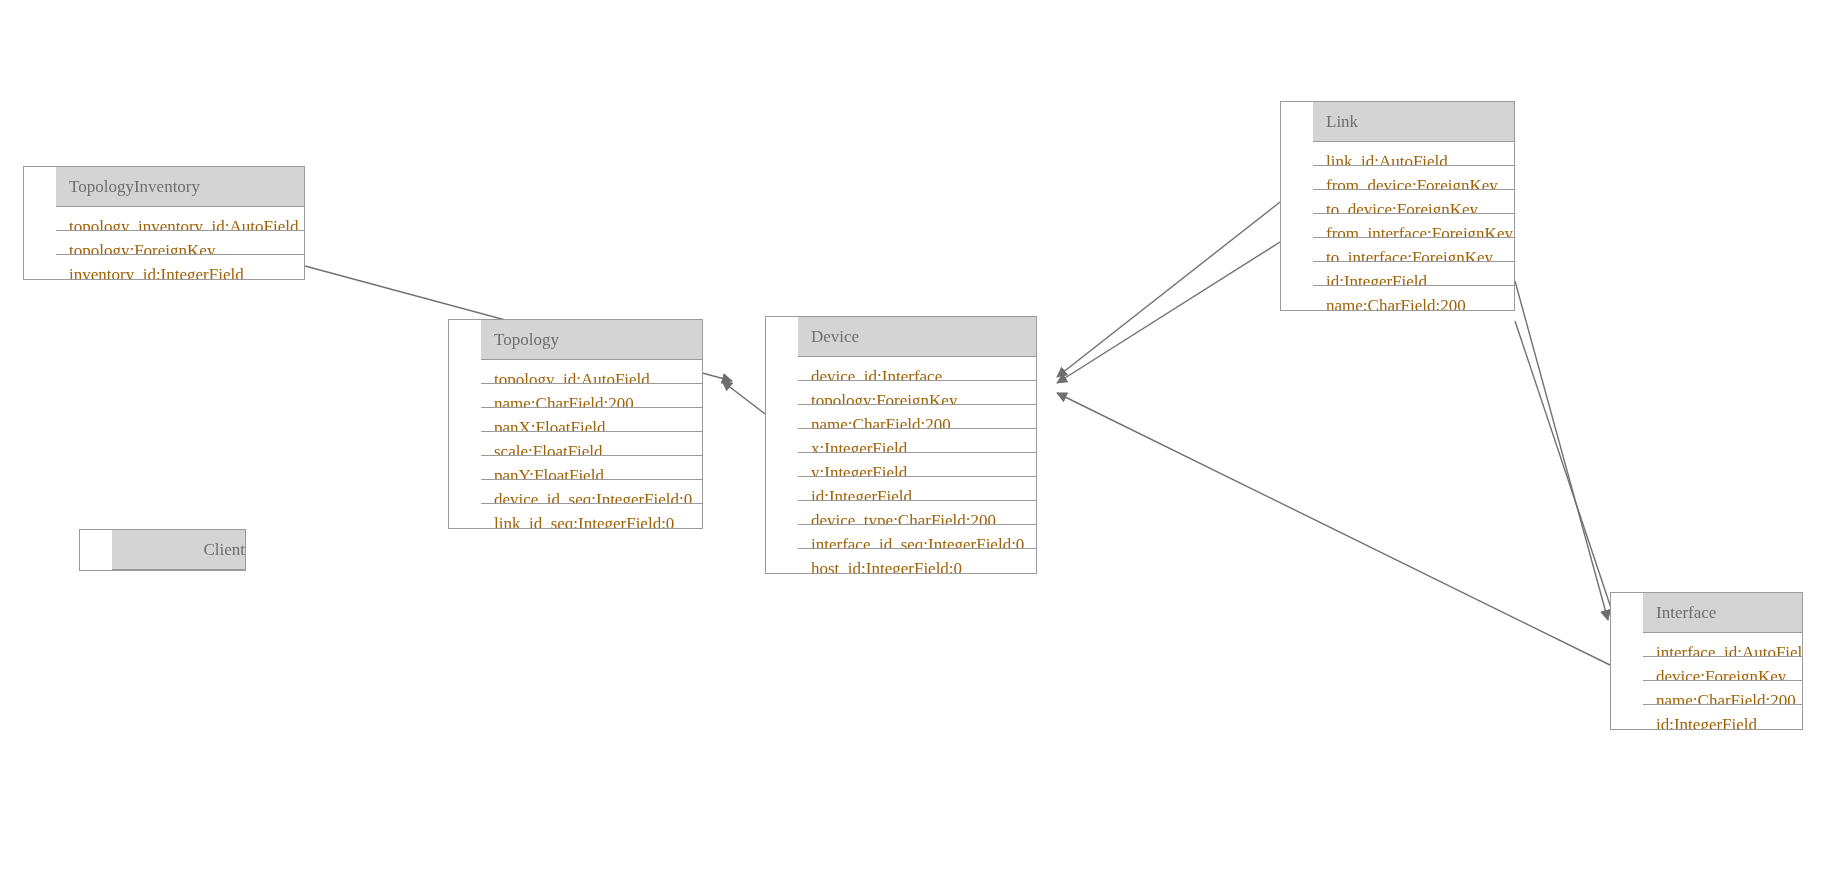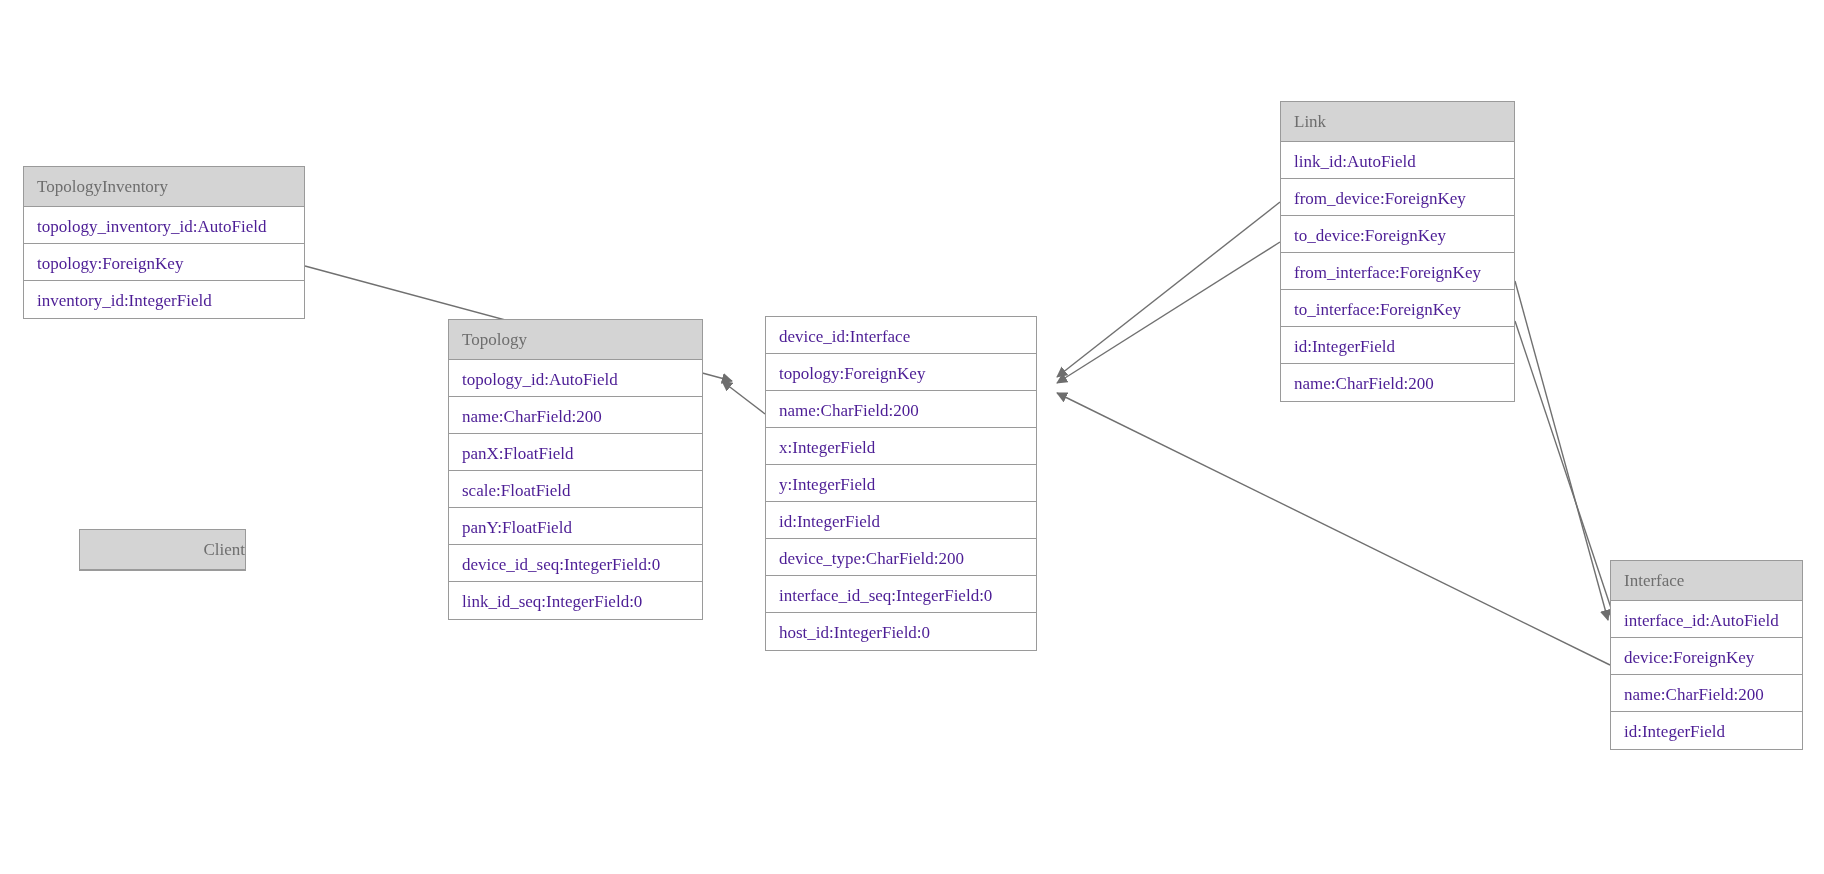--- a/index.html
+++ b/index.html
@@ -25,42 +25,43 @@
     width: 1824px;
     height: 874px;
     pointer-events: none;
   }
   .entity {
     position: absolute;
     box-sizing: border-box;
     border: 1px solid #9a9a9a;
     background: #ffffff;
     z-index: 5;
+    padding-left: 32px;
   }
   .entity-header {
     box-sizing: border-box;
     background: #d4d4d4;
     border-bottom: 1px solid #9a9a9a;
     color: #6e6e6e;
     font-size: 17px;
     line-height: 40px;
     height: 40px;
     padding: 0 0 0 13px;
     white-space: nowrap;
     overflow: hidden;
   }
   .entity-rows {
     display: block;
   }
   .entity-row {
     box-sizing: border-box;
-    height: 37px;
+    height: 24px;
     line-height: 39px;
     border-bottom: 1px solid #9a9a9a;
-    color: #4c1d95;
+    color: #a16207;
     font-size: 17px;
     padding: 0 8px 0 13px;
     white-space: nowrap;
     overflow: hidden;
   }
   .entity-row:last-child {
     border-bottom: none;
   }
 </style>
 </head>
@@ -105,20 +106,21 @@
       <div class="entity-row">name:CharField:200</div>
       <div class="entity-row">panX:FloatField</div>
       <div class="entity-row">scale:FloatField</div>
       <div class="entity-row">panY:FloatField</div>
       <div class="entity-row">device_id_seq:IntegerField:0</div>
       <div class="entity-row">link_id_seq:IntegerField:0</div>
     </div>
   </div>
 
   <div class="entity" style="left: 765px; top: 316px; width: 272px;">
+    <div class="entity-header">Device</div>
     <div class="entity-rows">
       <div class="entity-row">device_id:Interface</div>
       <div class="entity-row">topology:ForeignKey</div>
       <div class="entity-row">name:CharField:200</div>
       <div class="entity-row">x:IntegerField</div>
       <div class="entity-row">y:IntegerField</div>
       <div class="entity-row">id:IntegerField</div>
       <div class="entity-row">device_type:CharField:200</div>
       <div class="entity-row">interface_id_seq:IntegerField:0</div>
       <div class="entity-row">host_id:IntegerField:0</div>
@@ -131,21 +133,21 @@
       <div class="entity-row">link_id:AutoField</div>
       <div class="entity-row">from_device:ForeignKey</div>
       <div class="entity-row">to_device:ForeignKey</div>
       <div class="entity-row">from_interface:ForeignKey</div>
       <div class="entity-row">to_interface:ForeignKey</div>
       <div class="entity-row">id:IntegerField</div>
       <div class="entity-row">name:CharField:200</div>
     </div>
   </div>
 
-  <div class="entity" style="left: 1610px; top: 560px; width: 193px;">
+  <div class="entity" style="left: 1610px; top: 592px; width: 193px;">
     <div class="entity-header">Interface</div>
     <div class="entity-rows">
       <div class="entity-row">interface_id:AutoField</div>
       <div class="entity-row">device:ForeignKey</div>
       <div class="entity-row">name:CharField:200</div>
       <div class="entity-row">id:IntegerField</div>
     </div>
   </div>
 
 </div>

